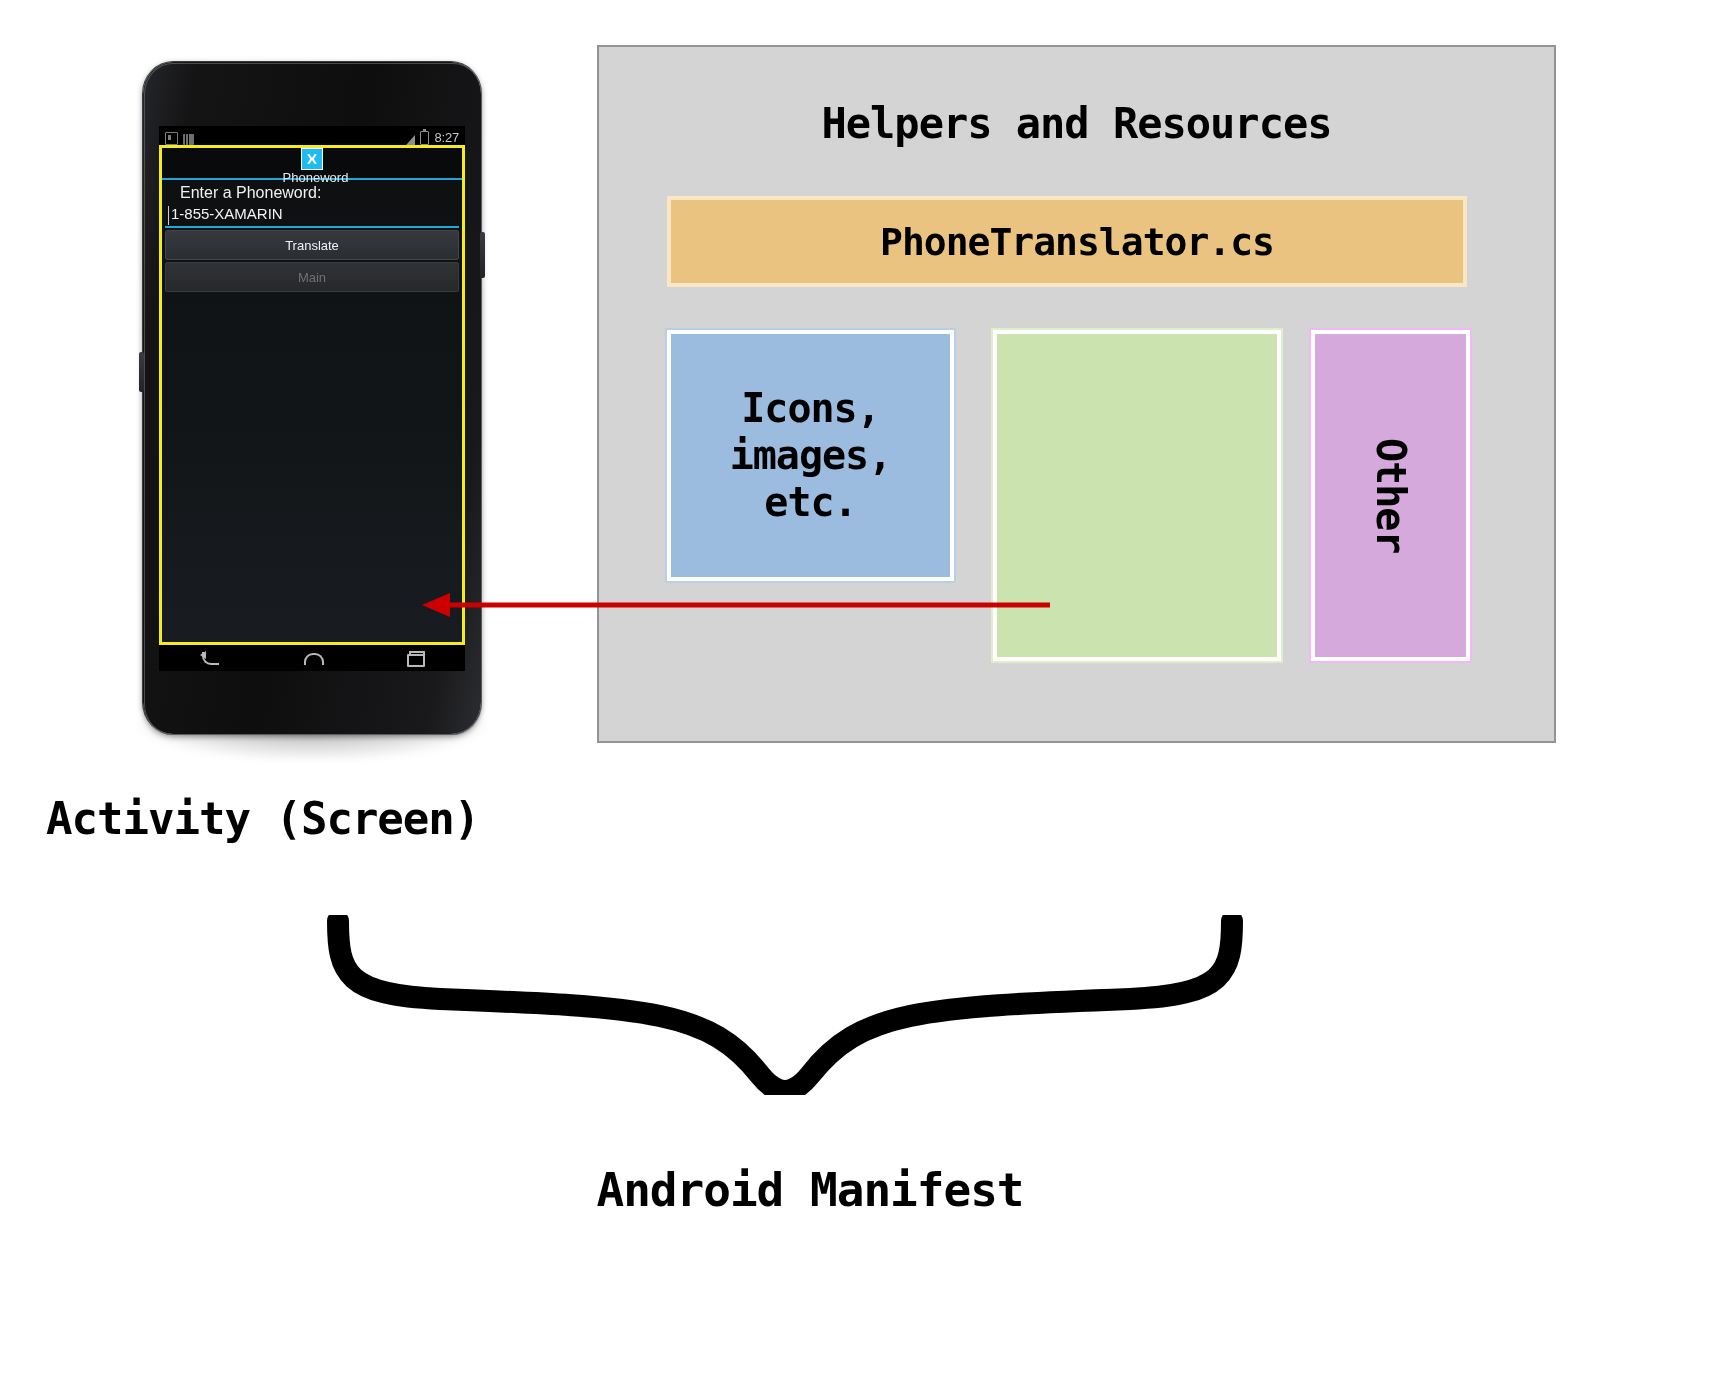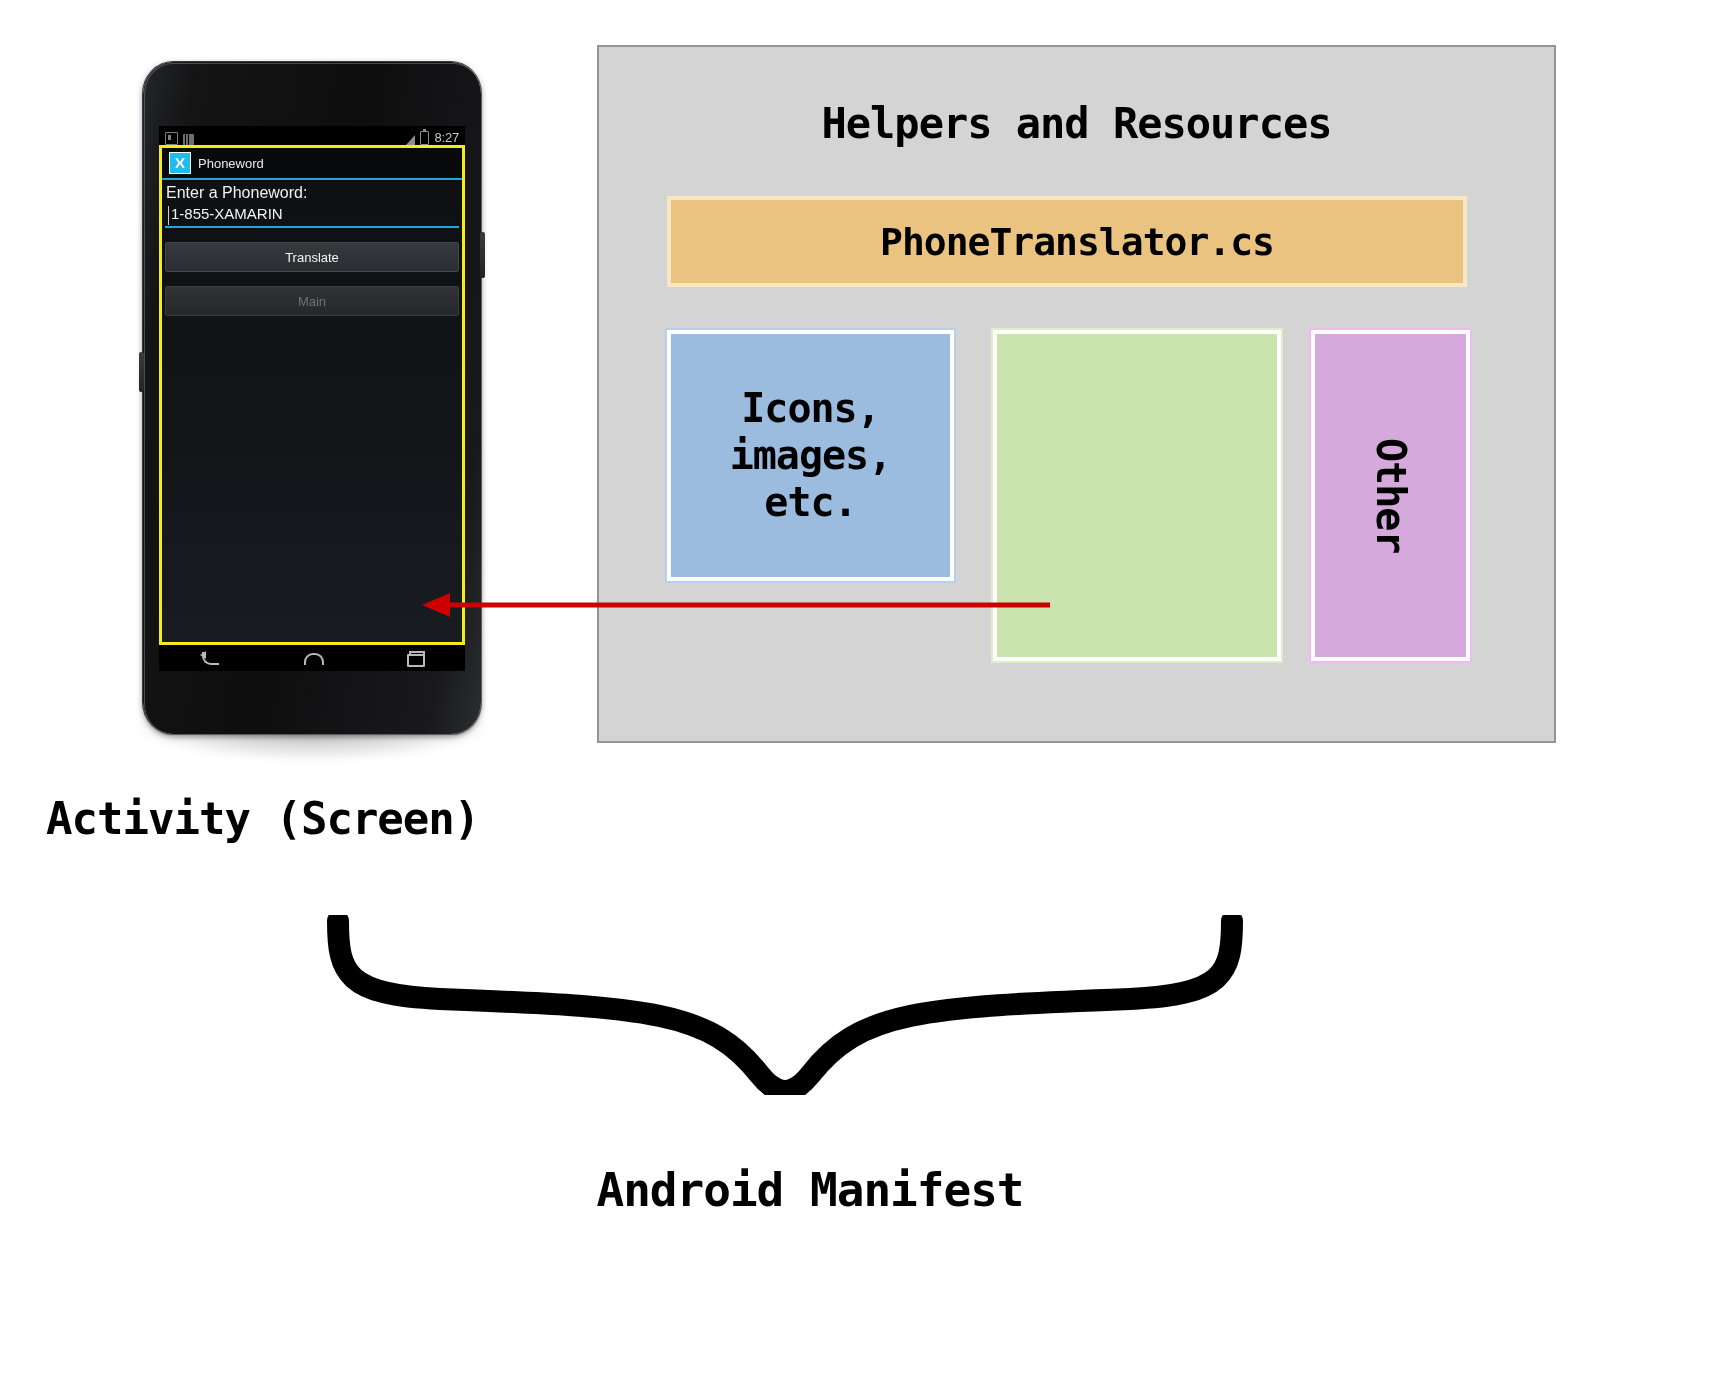--- a/index.html
+++ b/index.html
@@ -153,61 +153,63 @@
     overflow: hidden;
   }
   #app-actionbar {
     height: 32px;
     background: #090a0b;
     display: flex;
     align-items: center;
     padding-left: 7px;
     box-sizing: border-box;
     border-bottom: 2px solid #1fa7d8;
+    flex-direction: column;
   }
   #app-logo {
     width: 22px; height: 22px;
     background: #1fbcef;
     border: 1px solid #ffffff;
     display: flex; align-items: center; justify-content: center;
     flex: none;
     margin-right: 7px;
     box-sizing: border-box;
   }
   #app-title {
     color: #e8e8e8;
     font-family: "Liberation Sans", sans-serif;
     font-size: 13px;
   }
   #app-label {
     color: #f0f0f0;
     font-family: "Liberation Sans", sans-serif;
     font-size: 16px;
     padding: 4px 4px 2px 4px;
+    margin-left: 14px;
   }
   #edit-wrap {
     margin: 0 3px;
     border-bottom: 2px solid #1fa7d8;
     padding: 1px 3px 4px 3px;
     position: relative;
   }
   #edit-caret {
     position: absolute;
     left: 3px; top: 2px;
     width: 1px; height: 19px;
     background: #cfcfcf;
   }
   #edit-value {
     color: #f3f3f3;
     font-family: "Liberation Sans", sans-serif;
     font-size: 15px;
     padding-left: 3px;
   }
   .app-btn {
-    margin: 14px 3px 0 3px;
+    margin: 2px 3px 0 3px;
     height: 30px;
     display: flex; align-items: center; justify-content: center;
     font-family: "Liberation Sans", sans-serif;
     font-size: 13px;
     border-radius: 2px;
   }
   #btn-translate {
     background: linear-gradient(180deg,#36393d 0%, #2a2d31 100%);
     color: #f2f2f2;
     border: 1px solid #43464a;

